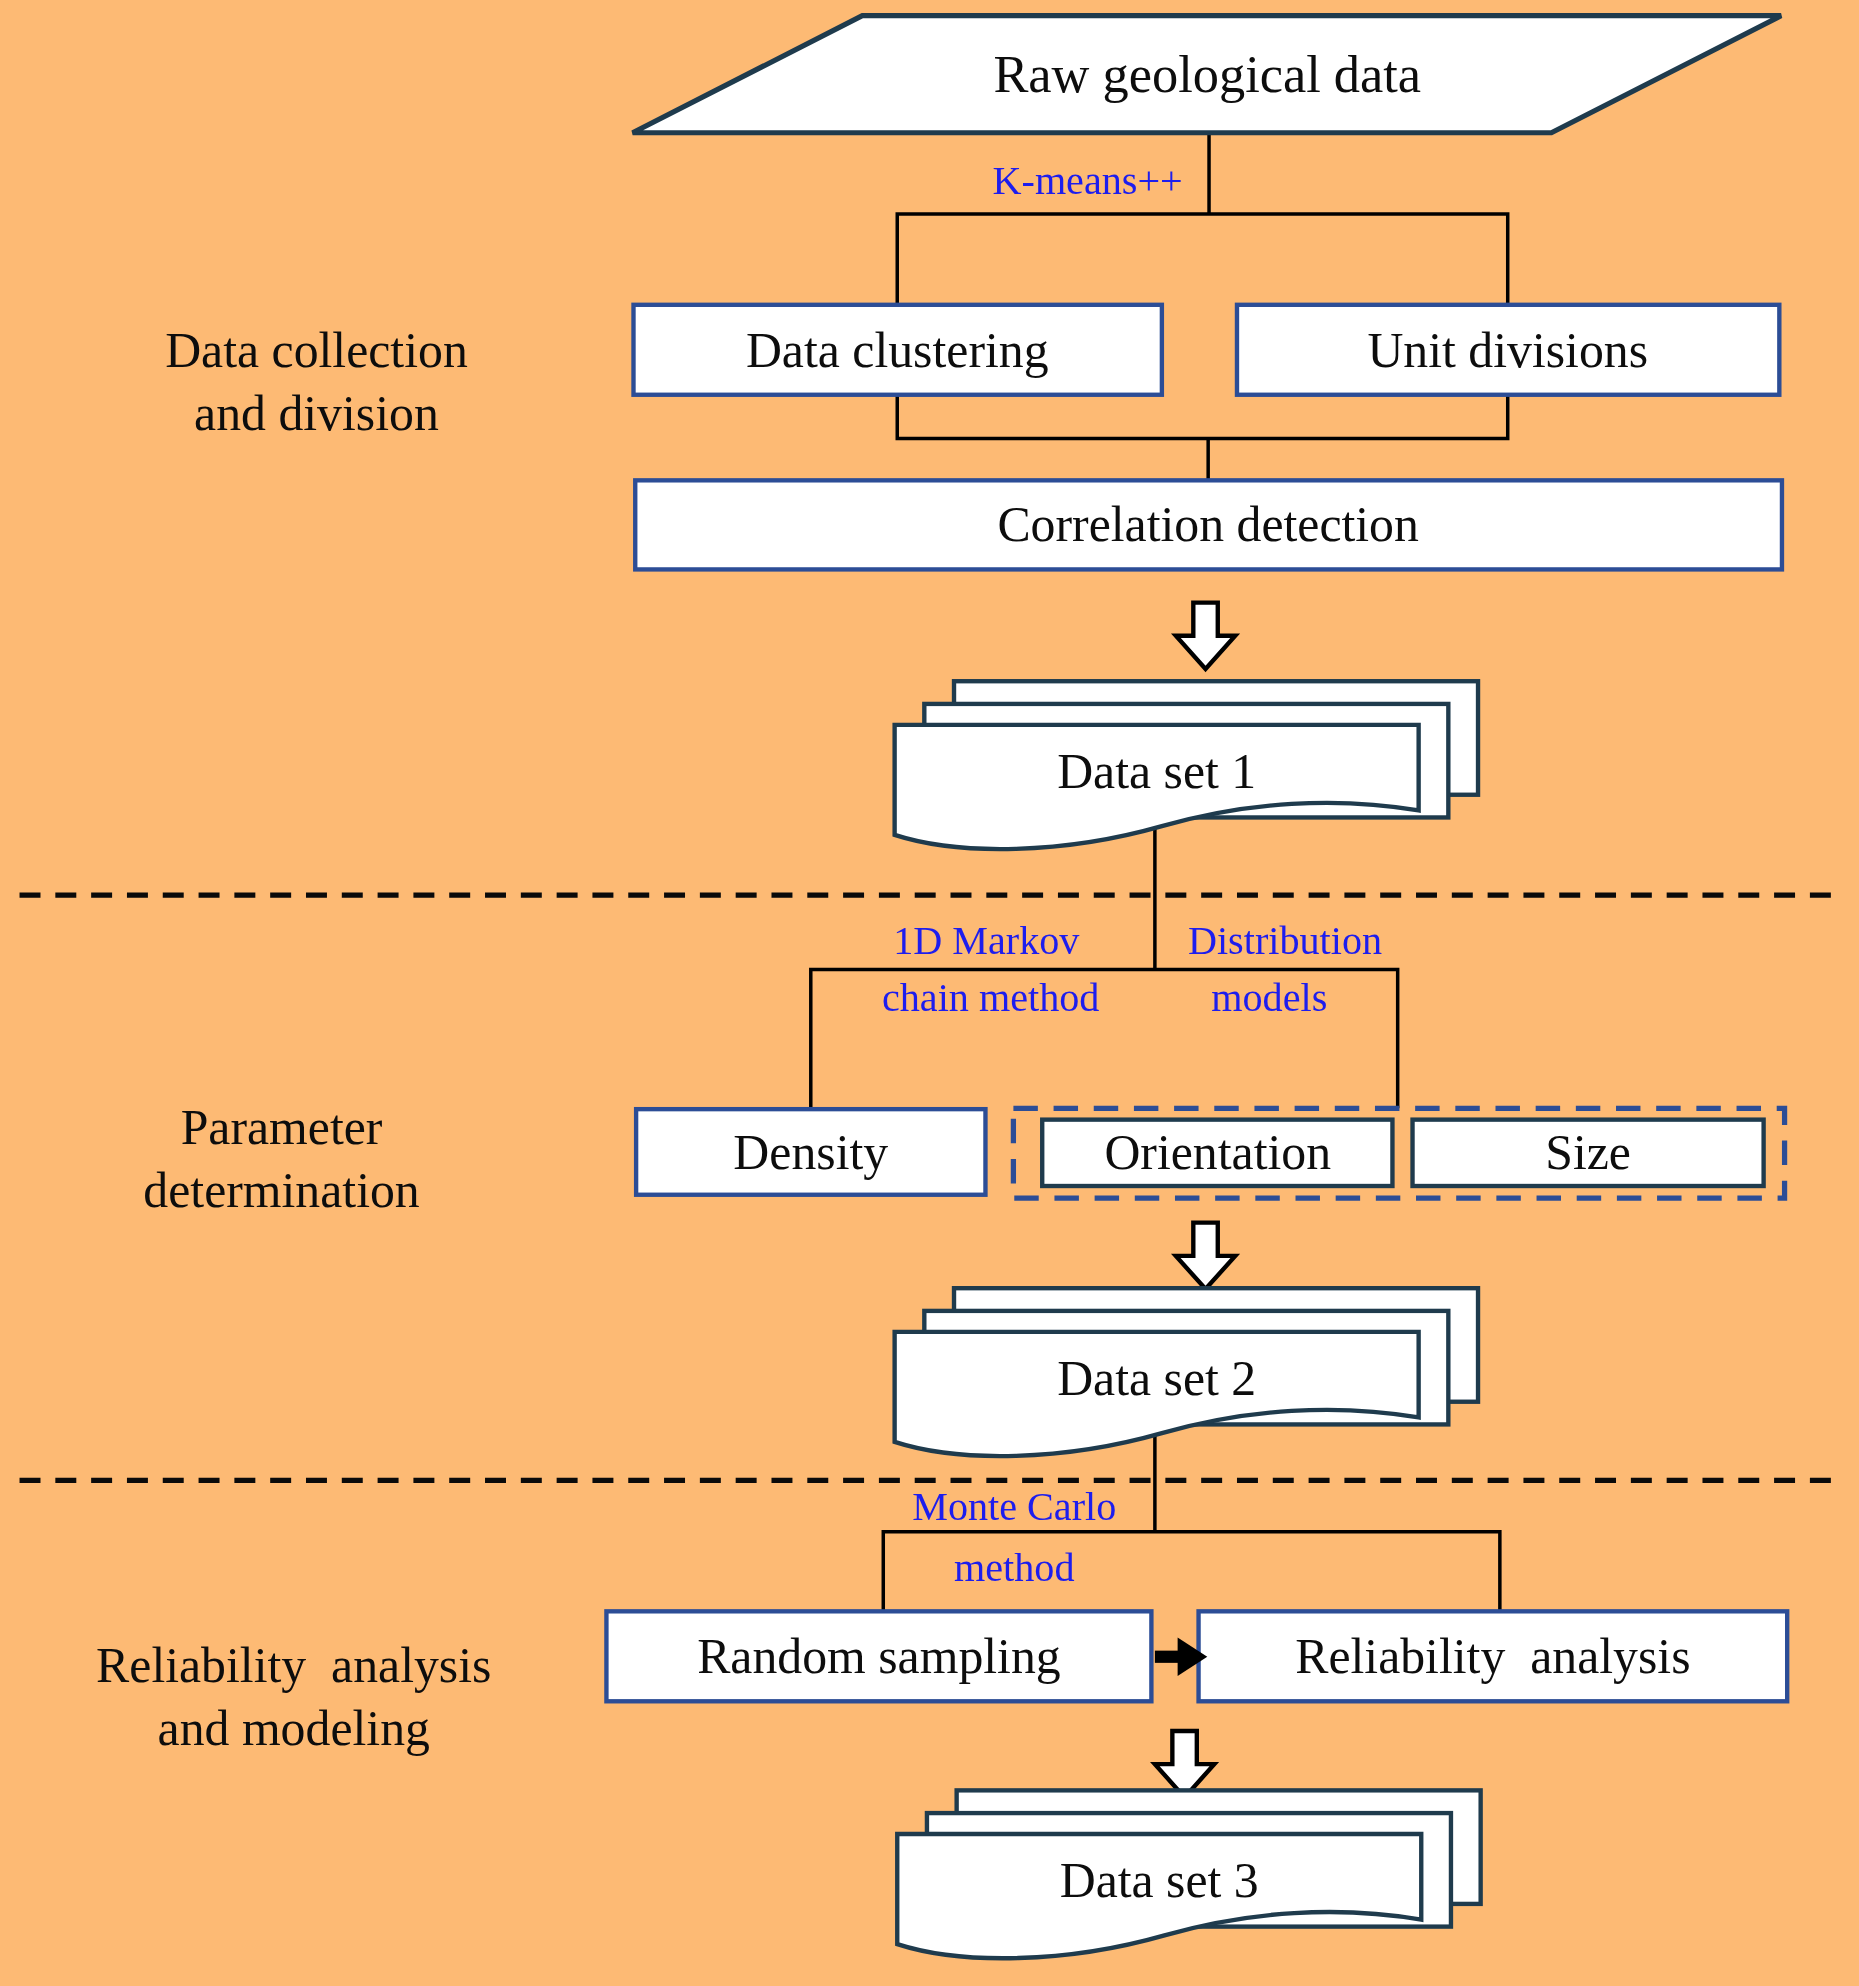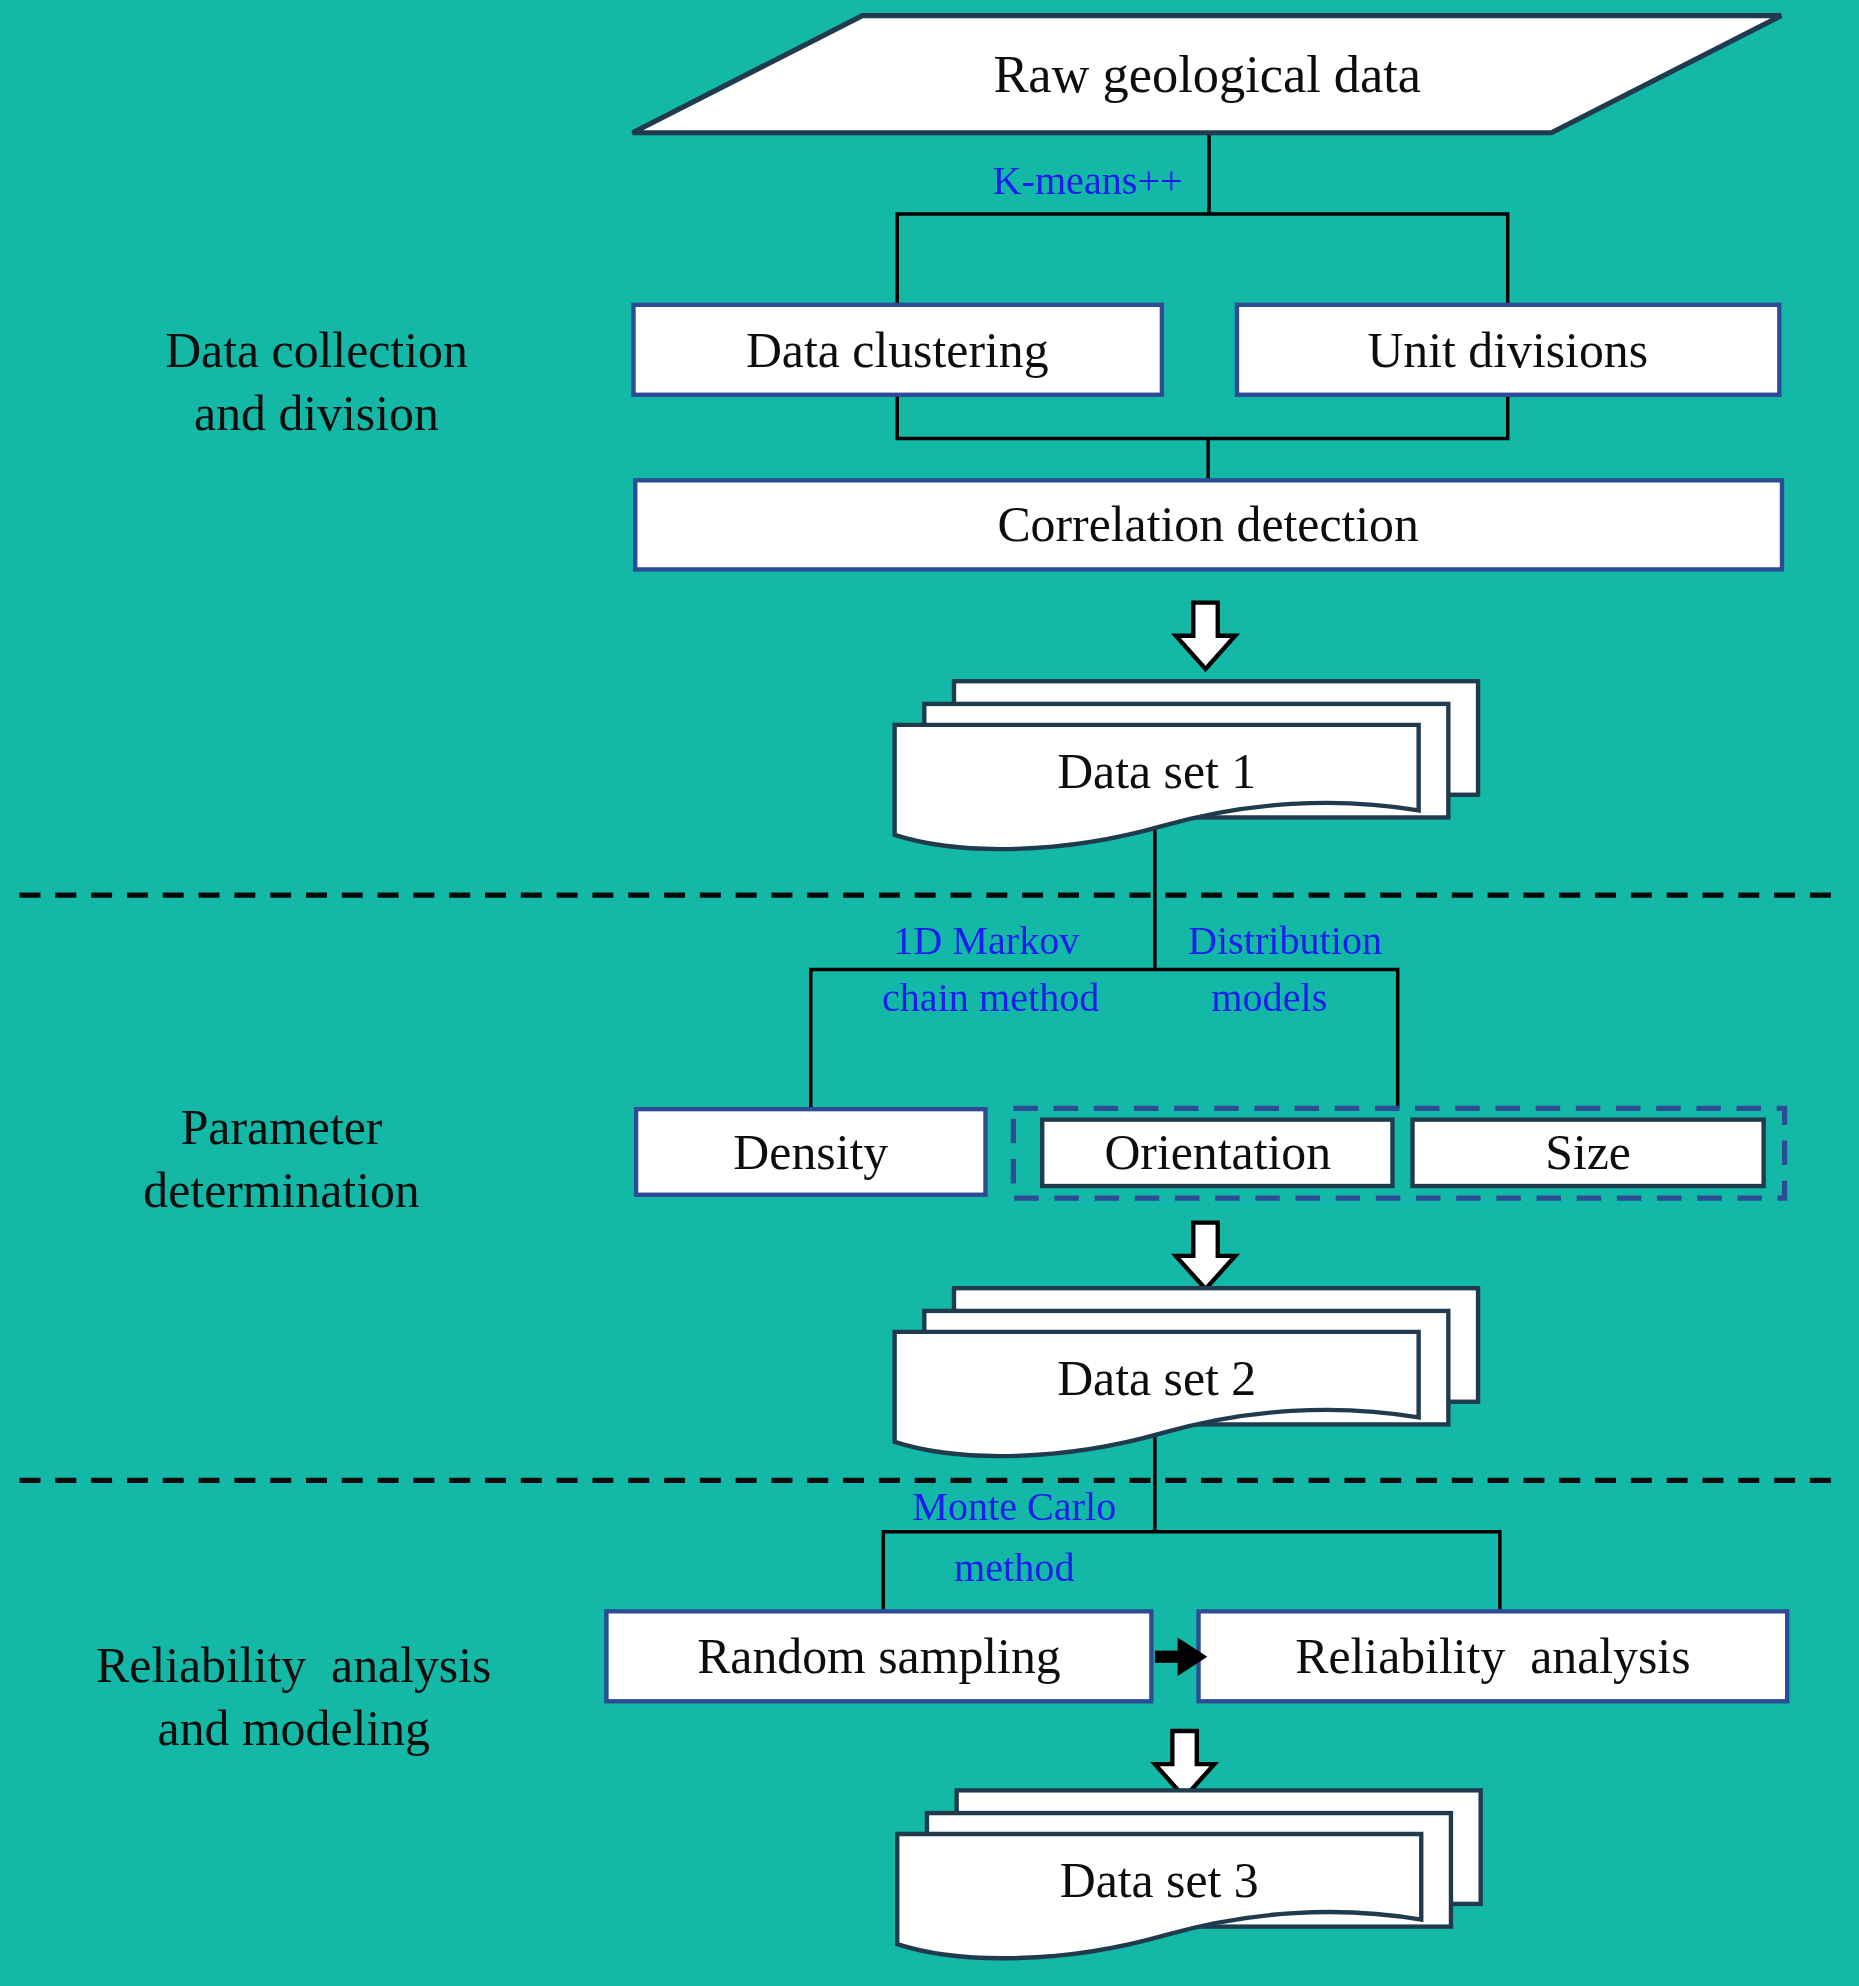--- a/index.html
+++ b/index.html
@@ -1,20 +1,20 @@
 <!DOCTYPE html>
 <html style="--accent: #2c4d96; --dark: #1f3b4d; --blue-text: #1d1dee; --line: #000000;font-size:14px"><head>
 <meta charset="utf-8">
 <style>
   html,body { margin:0; padding:0; background:#ffffff; }
   .canvas {
     position: relative;
     width: 1860px;
     height: 1986px;
-    background: #14b8a6;
+    background: #fdba74;
     font-family: "Liberation Serif", serif;
     overflow: hidden;
   }
   svg { display:block; }
 
   
   .connector   { stroke: var(--line, #000); stroke-width: 4; fill: none; }
   .box         { fill: #ffffff; stroke: var(--accent, #2c4d96); stroke-width: 5; }
   .darkbox     { fill: #ffffff; stroke: var(--dark, #1f3b4d); stroke-width: 5; }
   .docsheet    { fill: #ffffff; stroke: var(--dark, #1f3b4d); stroke-width: 5; }

